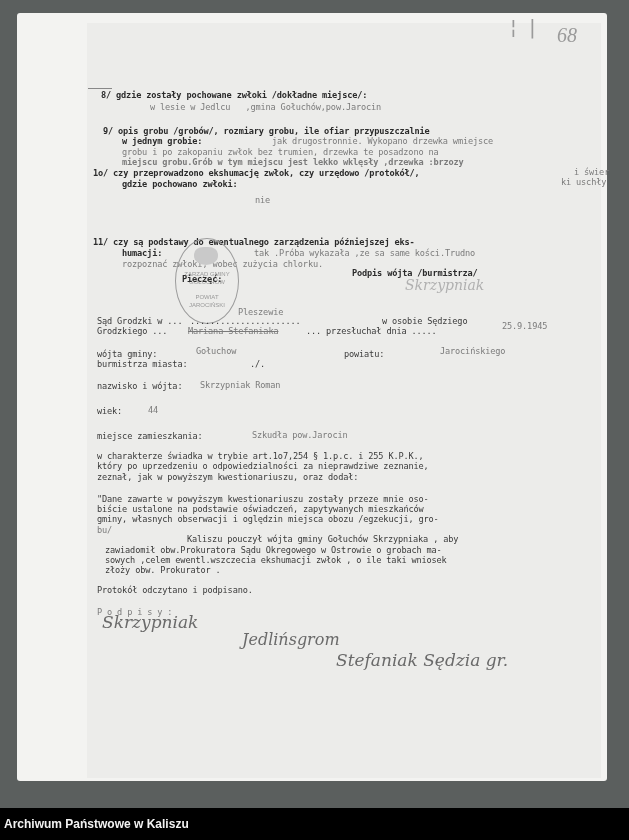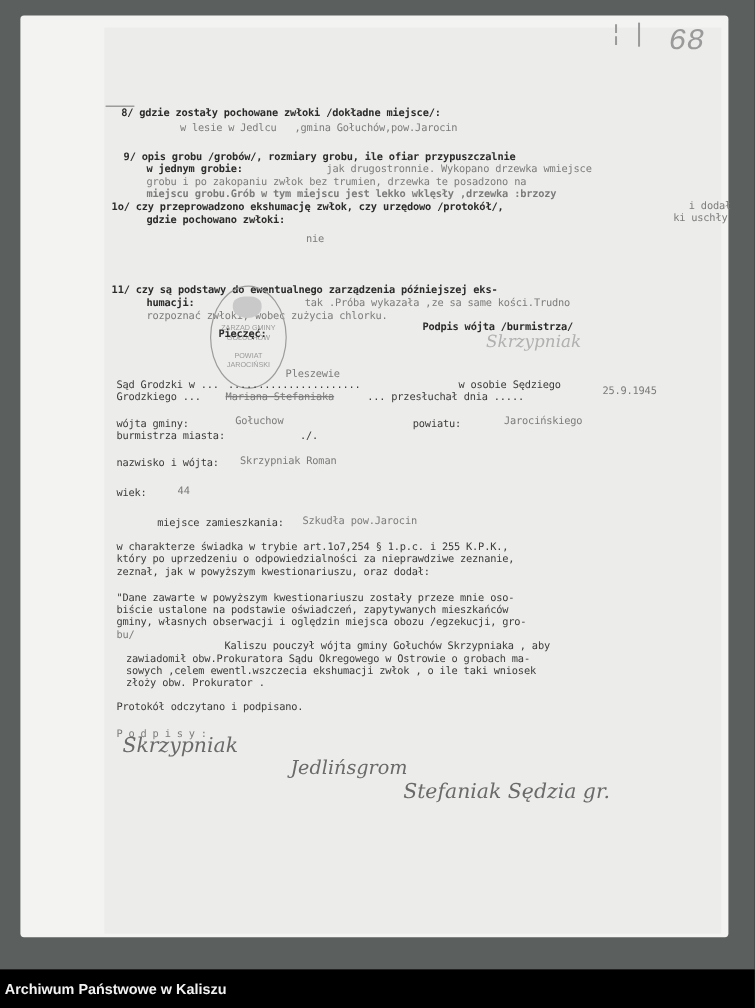--- a/index.html
+++ b/index.html
@@ -58,32 +58,32 @@
 </head>
 <body>
 
 <div class="scan-frame"></div>
 <div class="paper">
   <div class="inner-sheet"></div>
 </div>
 
 <div class="doc">
   <div class="pencil-mark" style="left:510px;top:22px;font-size:20px;letter-spacing:3px;">¦ |</div>
-  <div class="pencil-mark" style="left:557px;top:30px;font-size:25px;font-family:Liberation Mono, monospace;font-style:italic;text-align:right;">68</div>
+  <div class="pencil-mark" style="left:557px;top:30px;font-size:20px;font-family:Liberation Serif, serif;font-style:italic;text-align:right;">68</div>
   <div class="dash-mark"></div>
 
   <div class="line bold" style="left:101px;top:90px;">8/ gdzie zostały pochowane zwłoki /dokładne miejsce/:</div>
   <div class="line faint" style="left:150px;top:102px;">w lesie w Jedlcu   ,gmina Gołuchów,pow.Jarocin</div>
 
   <div class="line bold" style="left:103px;top:126px;">9/ opis grobu /grobów/, rozmiary grobu, ile ofiar przypuszczalnie</div>
   <div class="line bold" style="left:122px;top:136px;text-align:right;">w jednym grobie:</div>
   <div class="line faint" style="left:272px;top:136px;">jak drugostronnie. Wykopano drzewka wmiejsce</div>
   <div class="line faint" style="left:122px;top:147px;">grobu i po zakopaniu zwłok bez trumien, drzewka te posadzono na</div>
   <div class="line faint" style="left:122px;top:157px;font-weight:bold;">miejscu grobu.Grób w tym miejscu jest lekko wklęsły ,drzewka :brzozy</div>
-  <div class="line faint" style="left:574px;top:167px;">i dodał</div>
+  <div class="line faint" style="left:574px;top:167px;">i świer</div>
   <div class="line faint" style="left:561px;top:177px;">ki uschły</div>
 
   <div class="line bold" style="left:93px;top:168px;">1o/ czy przeprowadzono ekshumację zwłok, czy urzędowo /protokół/,</div>
   <div class="line bold" style="left:122px;top:179px;">gdzie pochowano zwłoki:</div>
   <div class="line faint" style="left:255px;top:195px;">nie</div>
 
   <div class="line bold" style="left:93px;top:237px;">11/ czy są podstawy do ewentualnego zarządzenia późniejszej eks-</div>
   <div class="line bold" style="left:122px;top:248px;">humacji:</div>
   <div class="line faint" style="left:254px;top:248px;">tak .Próba wykazała ,ze sa same kości.Trudno</div>
   <div class="line faint" style="left:122px;top:259px;">rozpoznać zwłoki, wobec zużycia chlorku.</div>
@@ -104,29 +104,29 @@
   <div class="line" style="left:190px;top:316px;">......................</div>
   <div class="line" style="left:382px;top:316px;">w osobie Sędziego</div>
   <div class="line" style="left:97px;top:326px;text-align:right;">Grodzkiego ...</div>
   <div class="line faint" style="left:188px;top:326px;text-decoration:line-through;">Mariana Stefaniaka</div>
   <div class="line" style="left:306px;top:326px;">... przesłuchał dnia .....</div>
   <div class="line faint" style="left:502px;top:321px;">25.9.1945</div>
 
   <div class="line" style="left:97px;top:349px;">wójta gminy:</div>
   <div class="line faint" style="left:196px;top:346px;">Gołuchow</div>
   <div class="line" style="left:344px;top:349px;">powiatu:</div>
-  <div class="line faint" style="left:420px;top:346px;text-align:right;">Jarocińskiego</div>
+  <div class="line faint" style="left:440px;top:346px;text-align:right;">Jarocińskiego</div>
   <div class="line" style="left:97px;top:359px;">burmistrza miasta:</div>
   <div class="line" style="left:250px;top:359px;">./.</div>
 
   <div class="line" style="left:97px;top:381px;">nazwisko i wójta:</div>
   <div class="line faint" style="left:200px;top:380px;">Skrzypniak Roman</div>
   <div class="line" style="left:97px;top:406px;">wiek:</div>
   <div class="line faint" style="left:148px;top:405px;">44</div>
-  <div class="line" style="left:97px;top:431px;margin-left:34px;">miejsce zamieszkania:</div>
+  <div class="line" style="left:97px;top:431px;">miejsce zamieszkania:</div>
   <div class="line faint" style="left:252px;top:430px;">Szkudła pow.Jarocin</div>
 
   <div class="line" style="left:97px;top:451px;">w charakterze świadka w trybie art.1o7,254 § 1.p.c. i 255 K.P.K.,</div>
   <div class="line" style="left:97px;top:461px;">który po uprzedzeniu o odpowiedzialności za nieprawdziwe zeznanie,</div>
   <div class="line" style="left:97px;top:472px;">zeznał, jak w powyższym kwestionariuszu, oraz dodał:</div>
 
   <div class="line" style="left:97px;top:494px;">"Dane zawarte w powyższym kwestionariuszu zostały przeze mnie oso-</div>
   <div class="line" style="left:97px;top:504px;">biście ustalone na podstawie oświadczeń, zapytywanych mieszkańców</div>
   <div class="line" style="left:97px;top:514px;">gminy, własnych obserwacji i oględzin miejsca obozu /egzekucji, gro-</div>
   <div class="line faint" style="left:97px;top:525px;">bu/</div>

